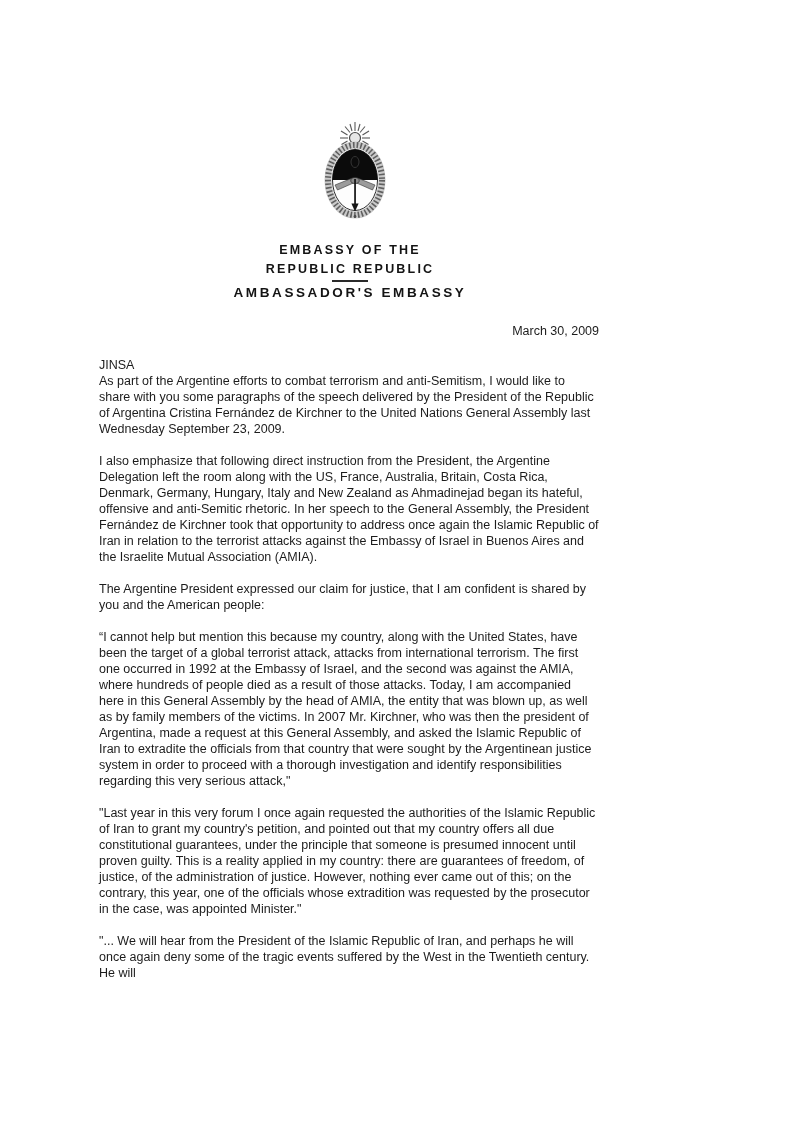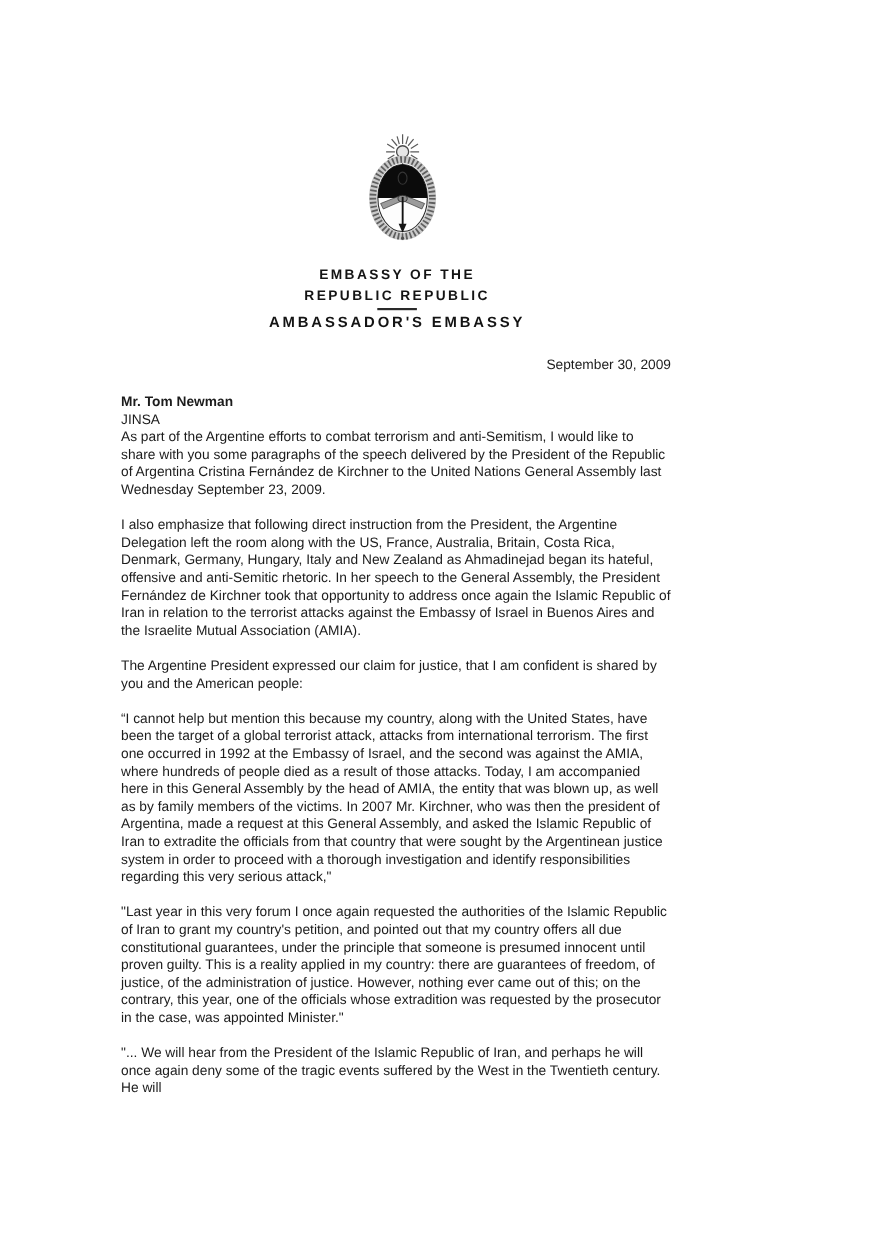--- a/index.html
+++ b/index.html
@@ -8,21 +8,20 @@
     background: #ffffff;
   }
   .page {
     position: relative;
     width: 700px;
     height: 1123px;
     background: #ffffff;
     color: #1c1c1c;
     font-family: "Liberation Sans", "DejaVu Sans", sans-serif;
     overflow: hidden;
-    padding-left: 11px;
   }
   
   .letterhead {
     text-align: center;
     color: #141414;
   }
   .crest {
     display: block;
     margin: 118px auto 0;
     transform: translateX(5px);
@@ -119,23 +118,22 @@
     </svg>
 
     <div class="lh-line first">EMBASSY OF THE</div>
     <div class="lh-line">REPUBLIC REPUBLIC</div>
     <div class="lh-rule"></div>
     <div class="lh-office">AMBASSADOR'S EMBASSY</div>
   </header>
 
   <main class="content">
 
-    <div class="date-line">September 30, 2009</div>
+    <div class="date-line">March 30, 2009</div>
 
-    <div class="recipient-name">Mr. Tom Newman</div>
     <div class="recipient-org">JINSA</div>
 
 
     <p>As part of the Argentine efforts to combat terrorism and anti-Semitism, I would like to share with you some paragraphs of the speech delivered by the President of the Republic of Argentina Cristina Fernández de Kirchner to the United Nations General Assembly last Wednesday September 23, 2009.</p>
     <p>I also emphasize that following direct instruction from the President, the Argentine Delegation left the room along with the US, France, Australia, Britain, Costa Rica, Denmark, Germany, Hungary, Italy and New Zealand as Ahmadinejad began its hateful, offensive and anti-Semitic rhetoric. In her speech to the General Assembly, the President Fernández de Kirchner took that opportunity to address once again the Islamic Republic of Iran in relation to the terrorist attacks against the Embassy of Israel in Buenos Aires and the Israelite Mutual Association (AMIA).</p>
     <p>The Argentine President expressed our claim for justice, that I am confident is shared by you and the American people:</p>
     <p>“I cannot help but mention this because my country, along with the United States, have been the target of a global terrorist attack, attacks from international terrorism. The first one occurred in 1992 at the Embassy of Israel, and the second was against the AMIA, where hundreds of people died as a result of those attacks. Today, I am accompanied here in this General Assembly by the head of AMIA, the entity that was blown up, as well as by family members of the victims. In 2007 Mr. Kirchner, who was then the president of Argentina, made a request at this General Assembly, and asked the Islamic Republic of Iran to extradite the officials from that country that were sought by the Argentinean justice system in order to proceed with a thorough investigation and identify responsibilities regarding this very serious attack,"</p>
     <p>"Last year in this very forum I once again requested the authorities of the Islamic Republic of Iran to grant my country's petition, and pointed out that my country offers all due constitutional guarantees, under the principle that someone is presumed innocent until proven guilty. This is a reality applied in my country: there are guarantees of freedom, of justice, of the administration of justice. However, nothing ever came out of this; on the contrary, this year, one of the officials whose extradition was requested by the prosecutor in the case, was appointed Minister."</p>
     <p>"... We will hear from the President of the Islamic Republic of Iran, and perhaps he will once again deny some of the tragic events suffered by the West in the Twentieth century. He will</p>
   </main>

